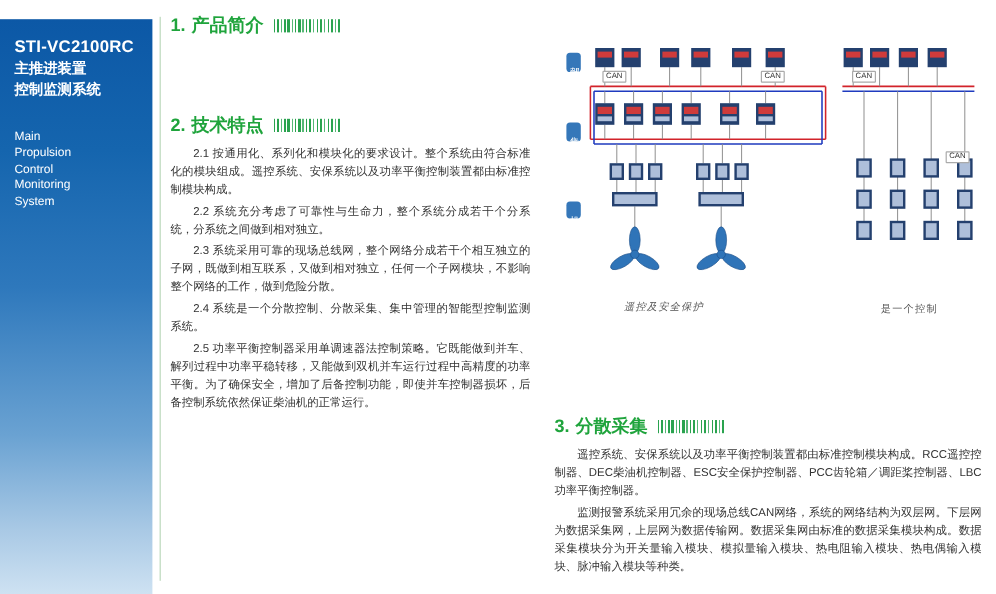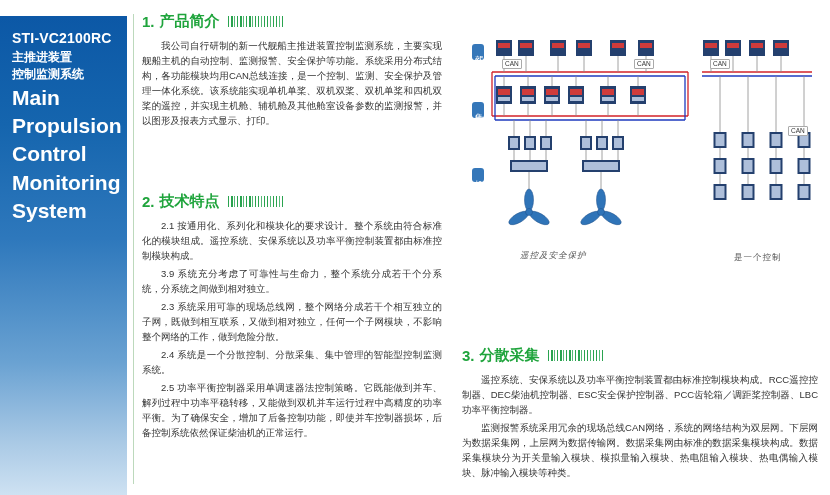--- a/index.html
+++ b/index.html
@@ -8,21 +8,21 @@
     font-family:"Liberation Sans","DejaVu Sans",sans-serif;
   }
   
   .sidebar{
     position:absolute;left:0;top:16px;width:127px;height:495px;box-sizing:border-box;
     padding:14px 10px 0 12px;color:#fff;
     background:linear-gradient(180deg,#0c58a6 0%,#1565ae 22%,#2e78bc 45%,#6aa2d2 70%,#a9c9e5 86%,#d9e9f6 100%);
   }
   .model{font-size:14px;font-weight:bold;letter-spacing:.2px;}
   .title-cn{font-size:12px;font-weight:bold;line-height:1.45;margin-top:3px;white-space:pre-line;}
-  .title-en{font-size:21px;font-weight:bold;line-height:1.35;white-space:pre-line;}
+  .title-en{font-size:10px;font-weight:normal;line-height:1.35;margin-top:24px;white-space:pre-line;}
   
   .vrule{position:absolute;left:133px;top:14px;height:470px;width:1px;background:#bcd9bc;}
   
   .col-mid{position:absolute;left:142px;top:12px;width:300px;}
   .sec-head{display:flex;align-items:center;color:#1fa43c;font-weight:bold;font-size:15px;margin:0 0 7px 0;}
   .sec-head .num{margin-right:5px;}
   .barcode{width:56px;height:11px;margin-left:8px;flex:0 0 auto;
     background:repeating-linear-gradient(90deg,#2aa34f 0px,#2aa34f 1px,transparent 1px,transparent 2.5px,#2aa34f 2.5px,#2aa34f 4.5px,transparent 4.5px,transparent 6px,#57b877 6px,#57b877 7px,transparent 7px,transparent 9px);}
   .para{font-size:9.5px;color:#333;line-height:1.58;text-align:justify;text-indent:2em;margin:0 0 3px 0;}
   .section-features{margin-top:64px;}
@@ -65,31 +65,30 @@
   <div class="vrule"></div>
 
   <main class="col-mid">
 
     <section>
       <div class="sec-head">
         <span class="num">1.</span>
         <span>产品简介</span>
         <span class="barcode"></span>
       </div>
-      <p class="para">我公司自行研制的新一代舰船主推进装置控制监测系统，主要实现舰船主机的自动控制、监测报警、安全保护等功能。系统采用分布式结构，各功能模块均用CAN总线连接，是一个控制、监测、安全保护及管理一体化系统。该系统能实现单机单桨、双机双桨、双机单桨和四机双桨的遥控，并实现主机舱、辅机舱及其他舱室设备参数的监测报警，并以图形及报表方式显示、打印。</p>
     </section>
 
     <section class="section-features">
       <div class="sec-head">
         <span class="num">2.</span>
         <span>技术特点</span>
         <span class="barcode"></span>
       </div>
       <p class="para">2.1 按通用化、系列化和模块化的要求设计。整个系统由符合标准化的模块组成。遥控系统、安保系统以及功率平衡控制装置都由标准控制模块构成。</p>
-      <p class="para">3.9 系统充分考虑了可靠性与生命力，整个系统分成若干个分系统，分系统之间做到相对独立。</p>
+      <p class="para">2.2 系统充分考虑了可靠性与生命力，整个系统分成若干个分系统，分系统之间做到相对独立。</p>
       <p class="para">2.3 系统采用可靠的现场总线网，整个网络分成若干个相互独立的子网，既做到相互联系，又做到相对独立，任何一个子网模块，不影响整个网络的工作，做到危险分散。</p>
       <p class="para">2.4 系统是一个分散控制、分散采集、集中管理的智能型控制监测系统。</p>
       <p class="para">2.5 功率平衡控制器采用单调速器法控制策略。它既能做到并车、解列过程中功率平稳转移，又能做到双机并车运行过程中高精度的功率平衡。为了确保安全，增加了后备控制功能，即使并车控制器损坏，后备控制系统依然保证柴油机的正常运行。</p>
     </section>
 
   </main>
 
   <div class="diagram">
     <svg viewBox="0 0 364 248" aria-hidden="true">
 

